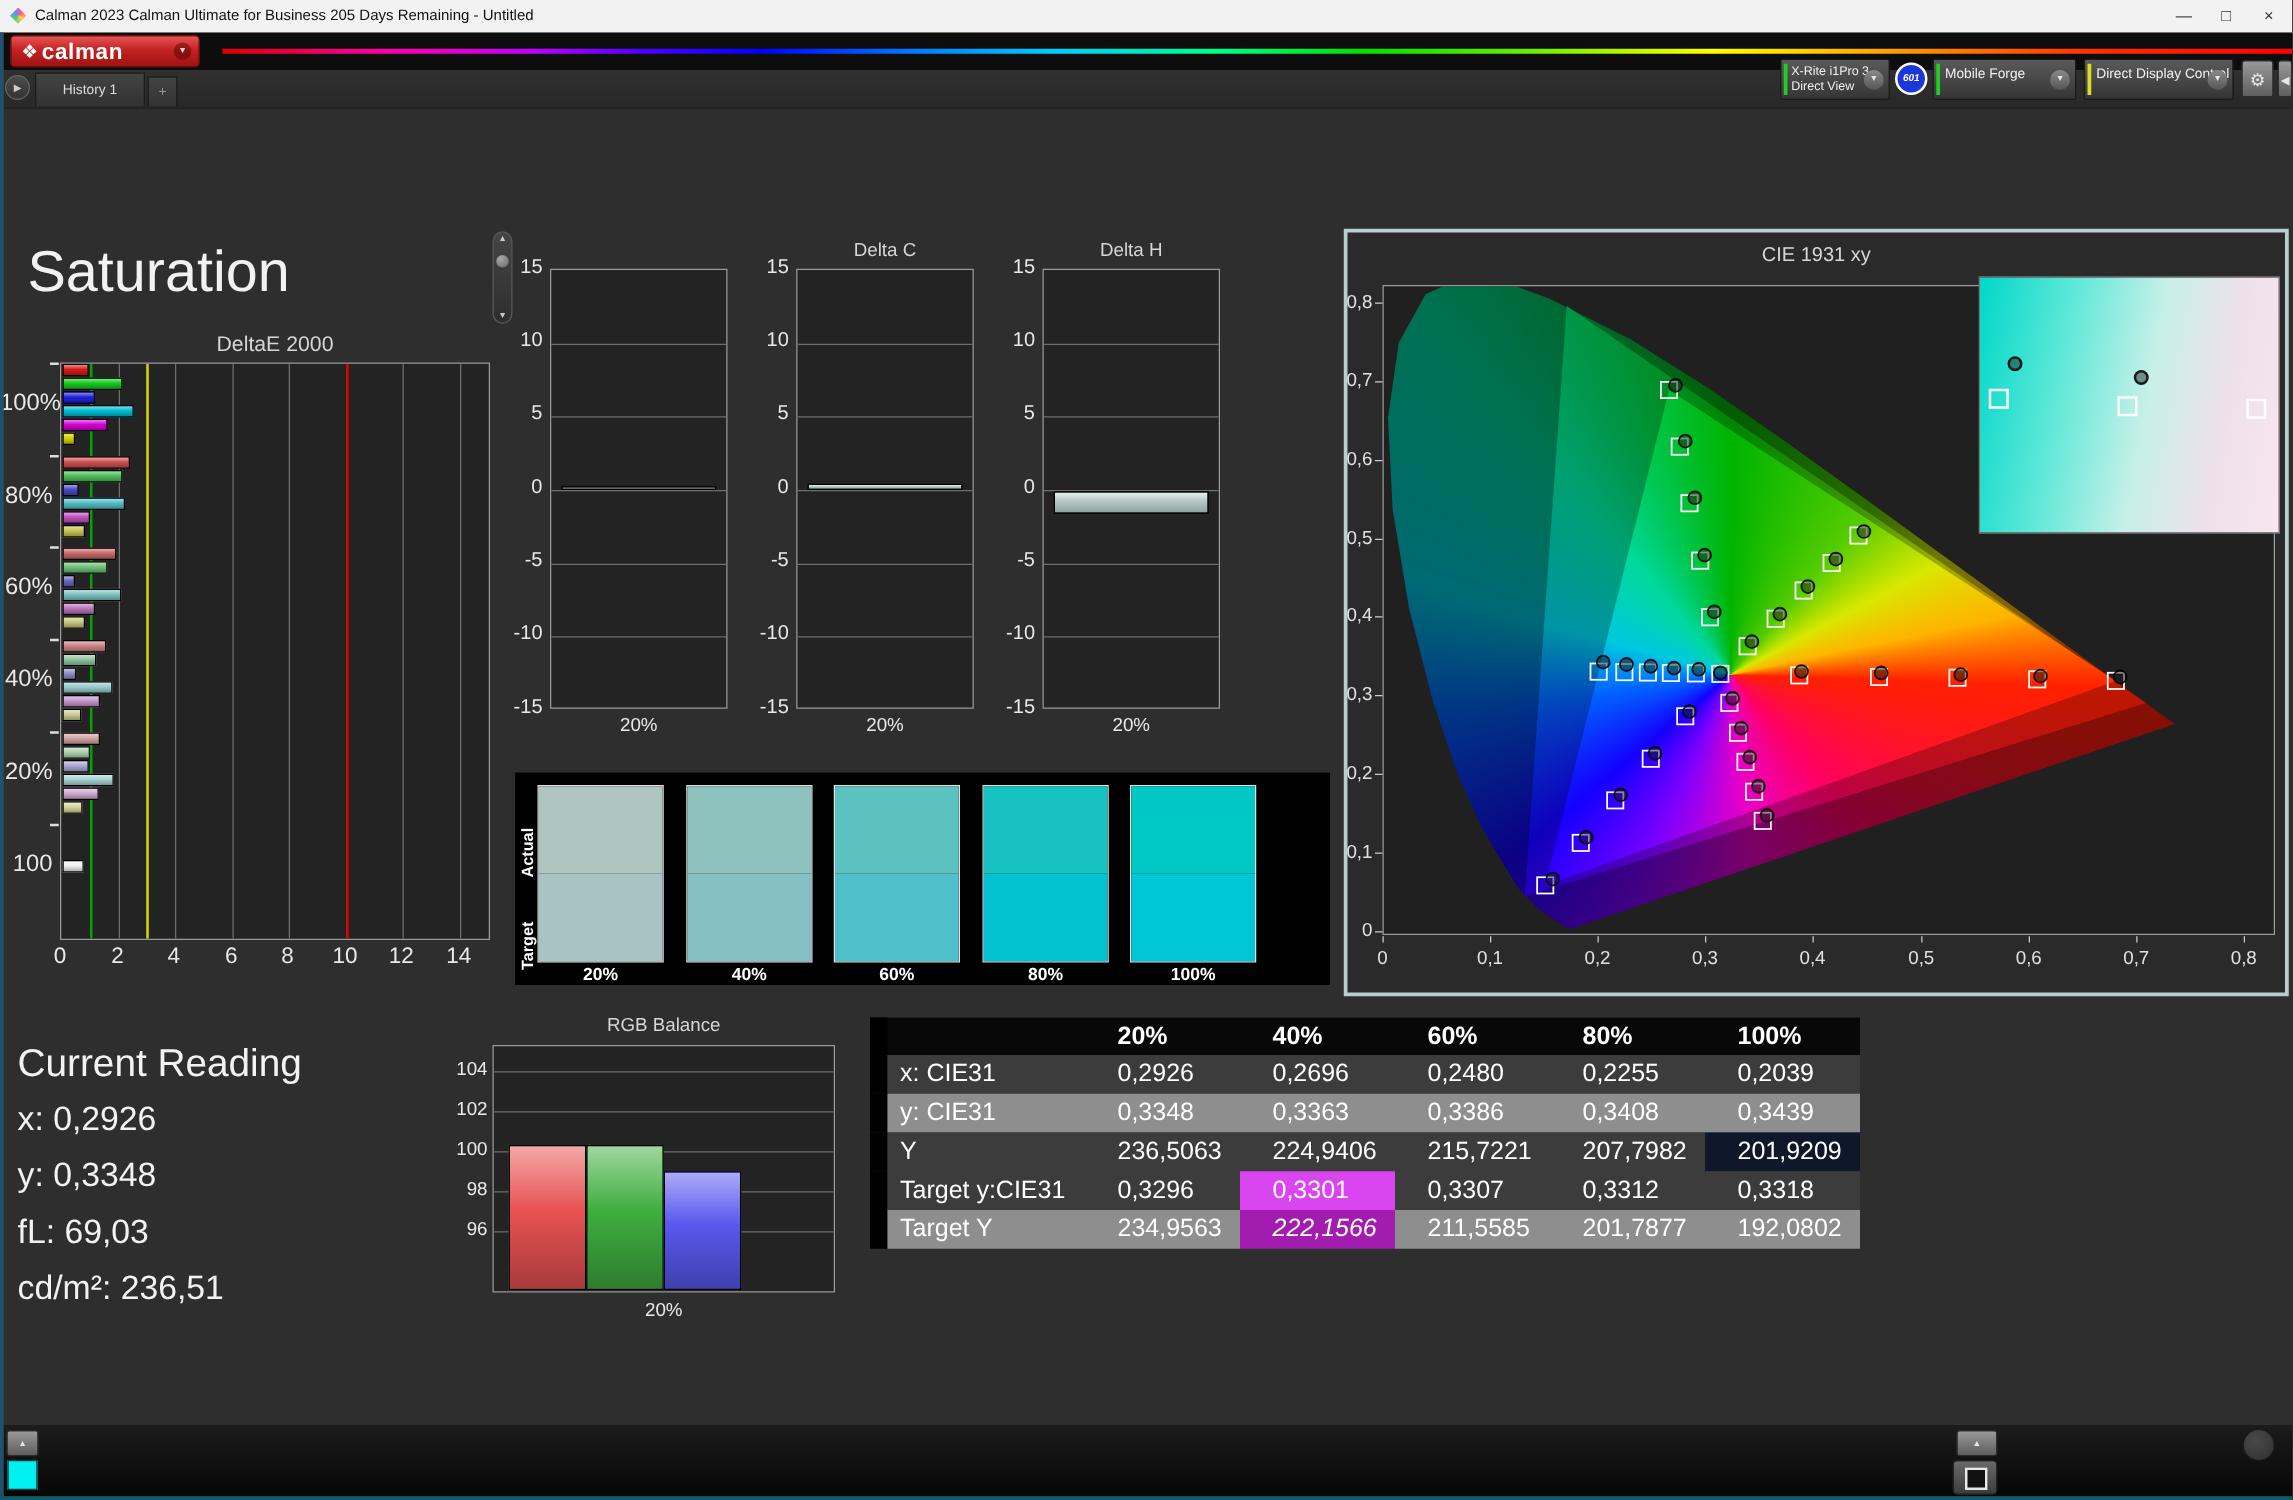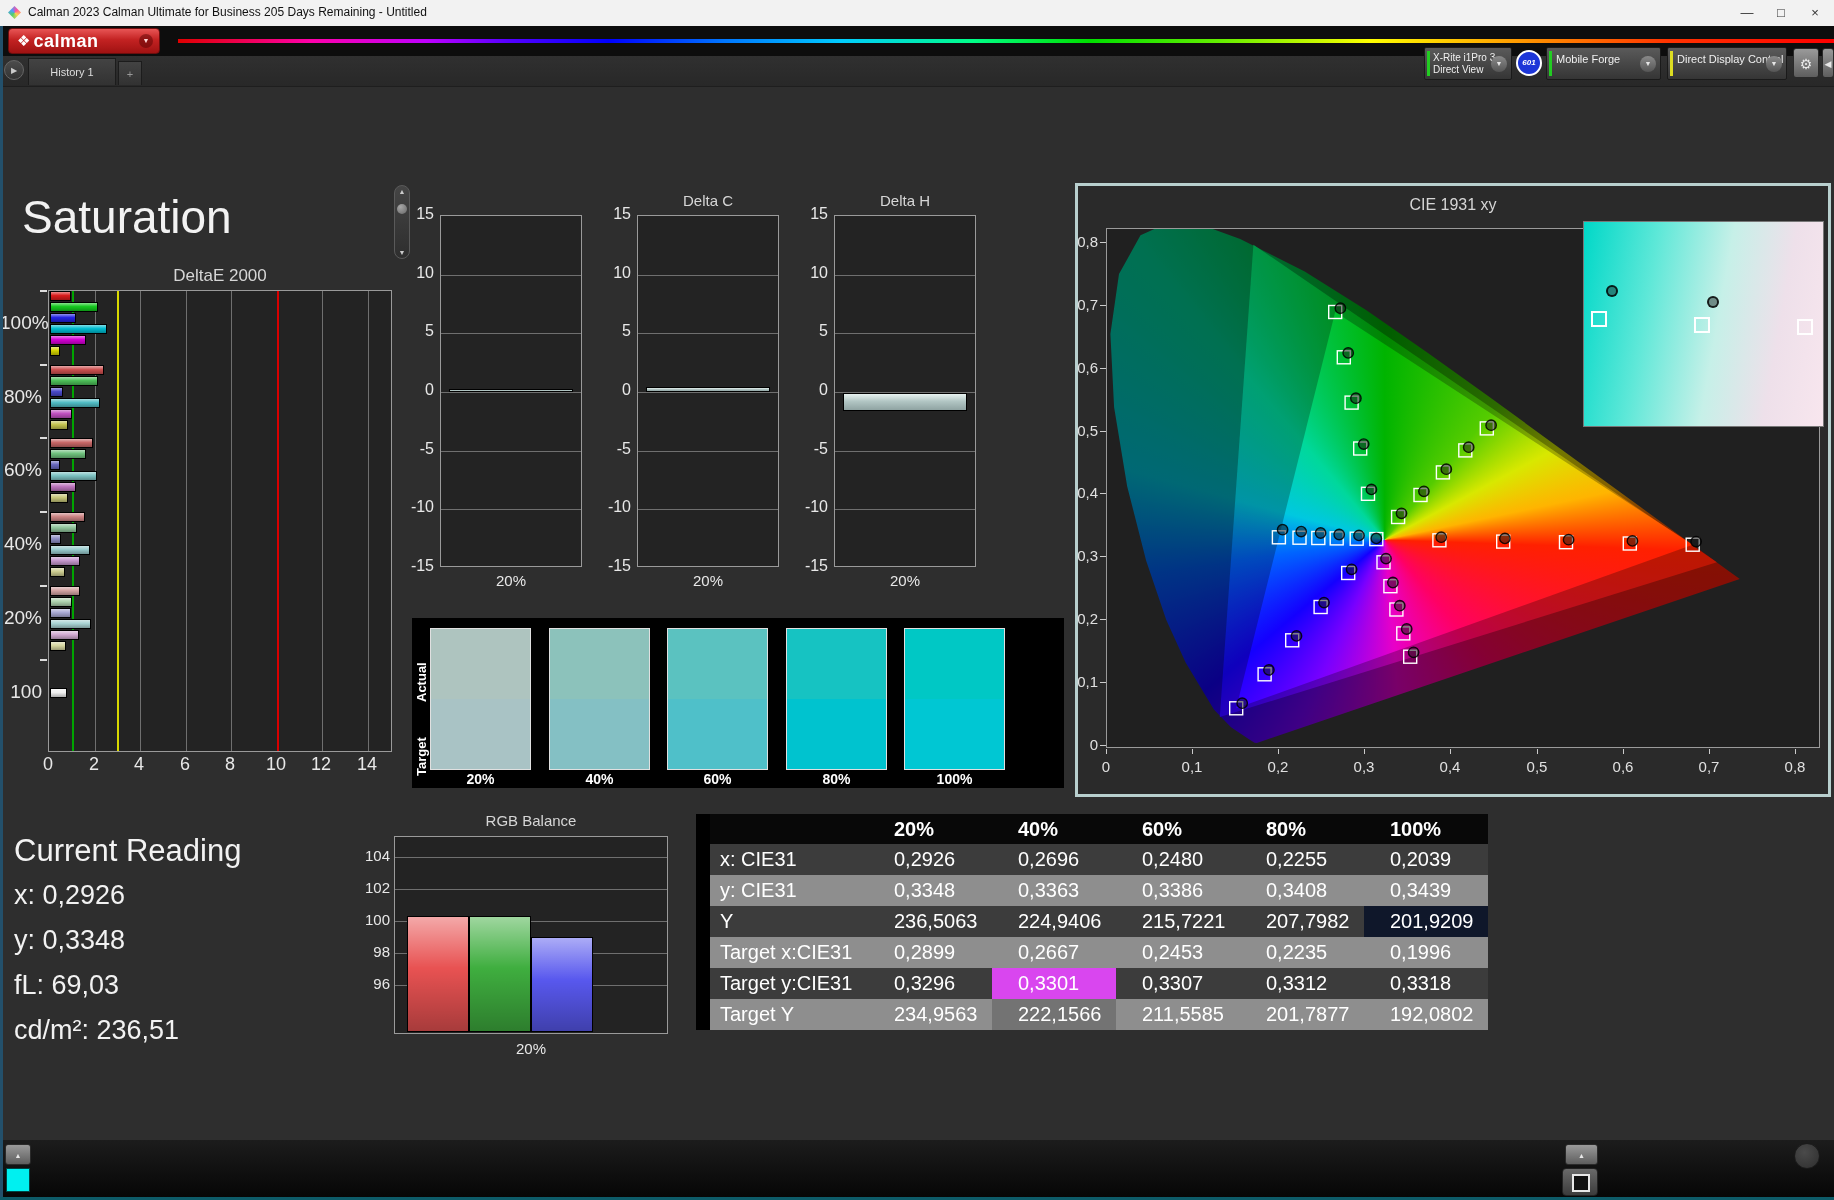--- a/index.html
+++ b/index.html
@@ -434,41 +434,32 @@
         <div style="width: 14px; background: rgb(0, 0, 0);"></div>
         <div class="tcell" style="width: 158px; background: rgb(60, 60, 60); padding-left: 10px;">Y</div>
         <div class="tcell" style="width: 124px; background: rgb(60, 60, 60);">236,5063</div>
         <div class="tcell" style="width: 124px; background: rgb(60, 60, 60);">224,9406</div>
         <div class="tcell" style="width: 124px; background: rgb(60, 60, 60);">215,7221</div>
         <div class="tcell" style="width: 124px; background: rgb(60, 60, 60);">207,7982</div>
         <div class="tcell" style="width: 124px; background: #0f172a;">201,9209</div>
       </div>
       <div style="display: flex; height: 31px;">
         <div style="width: 14px; background: rgb(0, 0, 0);"></div>
-        <div class="tcell" style="width: 158px; background: rgb(142, 142, 142); padding-left: 10px;">Target x:CIE31</div>
-        <div class="tcell" style="width: 124px; background: rgb(142, 142, 142);">0,2899</div>
-        <div class="tcell" style="width: 124px; background: rgb(142, 142, 142);">0,2667</div>
-        <div class="tcell" style="width: 124px; background: rgb(142, 142, 142);">0,2453</div>
-        <div class="tcell" style="width: 124px; background: rgb(142, 142, 142);">0,2235</div>
-        <div class="tcell" style="width: 124px; background: rgb(142, 142, 142);">0,1996</div>
-      </div>
-      <div style="display: flex; height: 31px;">
-        <div style="width: 14px; background: rgb(0, 0, 0);"></div>
         <div class="tcell" style="width: 158px; background: rgb(60, 60, 60); padding-left: 10px; text-align: right;">Target y:CIE31</div>
         <div class="tcell" style="width: 124px; background: rgb(60, 60, 60);">0,3296</div>
         <div class="tcell" style="width: 124px; background: #d946ef;">0,3301</div>
         <div class="tcell" style="width: 124px; background: rgb(60, 60, 60);">0,3307</div>
         <div class="tcell" style="width: 124px; background: rgb(60, 60, 60);">0,3312</div>
         <div class="tcell" style="width: 124px; background: rgb(60, 60, 60);">0,3318</div>
       </div>
       <div style="display: flex; height: 31px;">
         <div style="width: 14px; background: rgb(0, 0, 0);"></div>
         <div class="tcell" style="width: 158px; background: rgb(142, 142, 142); padding-left: 10px;">Target Y</div>
         <div class="tcell" style="width: 124px; background: rgb(142, 142, 142);">234,9563</div>
-        <div class="tcell" style="width: 124px; background: #737373;">222,1566</div>
+        <div class="tcell" style="width: 124px; background: #a21caf; font-style: italic;">222,1566</div>
         <div class="tcell" style="width: 124px; background: rgb(142, 142, 142);">211,5585</div>
         <div class="tcell" style="width: 124px; background: rgb(142, 142, 142);">201,7877</div>
         <div class="tcell" style="width: 124px; background: rgb(142, 142, 142);">192,0802</div>
       </div>
     </div>
 
   <div class="bottombar">
     <div class="sq-btn" style="left:5px;top:4px;width:26px;height:21px;line-height:21px;font-size:7px;"><span>▲</span></div>
     <div class="abs" style="left:6px;top:28px;width:24px;height:24px;background:#00f0f0;border:1px solid #044;box-sizing:border-box;"></div>
     <div id="tiles-row"></div>

